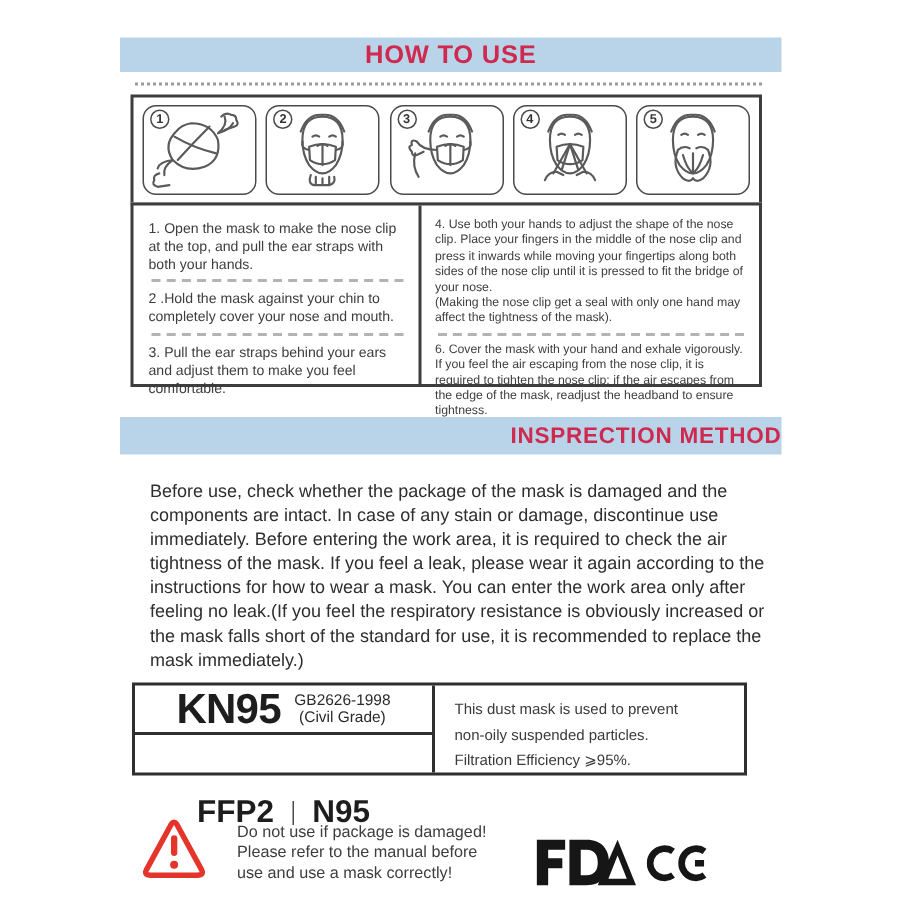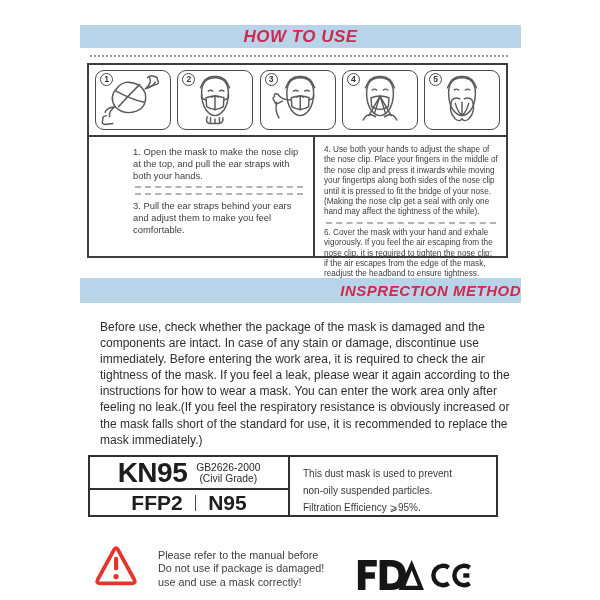--- a/index.html
+++ b/index.html
@@ -1,21 +1,21 @@
 <!DOCTYPE html>
 <html><head>
 <meta charset="utf-8">
 <style>
   * { margin:0; padding:0; box-sizing:border-box; }
   html,body { background:#fff; }
   body { font-family:"Liberation Sans", sans-serif; }
   #canvas { position:relative; width:600px; height:600px; background:#fff; overflow:hidden; }
 
   .band { position:absolute; left:80px; width:441px; background:#b9d4e8;
-          display:flex; align-items:center; justify-content:center;font-style:italic; }
+          display:flex; align-items:center; justify-content:center; }
   .band-title { color:#cf2950; font-weight:bold; letter-spacing:.5px; }
   #band-howto { top:25px; height:23px; }
   #band-howto .band-title { font-size:17px; }
   #band-inspection { top:278px; height:25px;justify-content:flex-end; }
   #band-inspection .band-title { font-size:15px; }
 
   #dotted-divider { position:absolute; left:90px; top:55px; width:418px; height:0;
                     border-top:2px dotted #9b9b9b; }
 
   #steps-panel { position:absolute; left:87px; top:63px; width:421px; height:74px;
@@ -24,36 +24,36 @@
   .step-card { position:relative; width:76px; height:60px; border:1.5px solid #4a4a4a;
                border-radius:9px; background:#fff; }
   .step-num { position:absolute; top:2px; left:4px; width:13px; height:13px;
               border:1.2px solid #4a4a4a; border-radius:50%; font-size:8.5px;
               line-height:11px; text-align:center; color:#333; font-weight:bold; }
   .step-card svg { position:absolute; left:0; top:0; width:100%; height:100%; }
 
   #instructions-panel { position:absolute; left:87px; top:135px; width:421px; height:123px;
                         border:2px solid #3d3d3d; background:#fff; display:flex; }
   #instructions-left { width:192px; border-right:2px solid #3d3d3d;
-                       padding:9px 8px 0 10px; font-size:9.4px; line-height:11.8px; color:#3d3d3d;margin-left:34px; }
+                       padding:9px 8px 0 10px; font-size:9.4px; line-height:11.8px; color:#3d3d3d; }
   #instructions-right { flex:1; padding:8px 8px 0 9px; font-size:8.2px; line-height:10.4px; color:#3d3d3d; }
   .dashed-divider { height:0; border-top:2px dashed #b3b3b3; margin:5px 2px; }
   #instructions-right .dashed-divider { margin:4px 2px; }
 
   #inspection-paragraph { position:absolute; left:100px; top:319px; width:412px;
                           font-size:12px; line-height:16.1px; color:#2e2e2e; }
 
   #rating-table { position:absolute; left:88px; top:455px; width:410px; height:62px;
                   border:2px solid #2f2f2f; display:flex; background:#fff; }
   #rating-left { width:200px; border-right:2px solid #2f2f2f; display:flex; flex-direction:column; }
   #rating-row-kn95 { height:33px; border-bottom:2px solid #2f2f2f; display:flex;
                      align-items:center; justify-content:center; }
   #kn95-label { font-size:28px; font-weight:bold; color:#1d1d1d; letter-spacing:-.5px; }
   #standard-stack { margin-left:9px; font-size:10.3px; line-height:11px; color:#2a2a2a; text-align:center; }
-  #rating-row-ffp2 { flex:1; display:flex; align-items:center; justify-content:center; gap:12px; }
+  #rating-row-ffp2 { flex:1; display:flex; align-items:center; justify-content:center; gap:12px;margin-top:40px; }
   .rating-big { font-size:21px; font-weight:bold; color:#1d1d1d; }
   #rating-vbar { width:1.5px; height:16px; background:#4a4a4a; }
   #rating-desc { flex:1; padding:8px 0 0 13px; font-size:10px; line-height:17px; color:#3a3a3a; }
 
   #warning-triangle { position:absolute; left:94px; top:542px; }
   #warning-text { position:absolute; left:158px; top:549px; font-size:10.8px;
                   line-height:13.4px; color:#3d3d3d; }
   #fda-logo { position:absolute; left:356px; top:557px; }
   #ce-logo  { position:absolute; left:431px; top:561px; }
 
@@ -137,43 +137,44 @@
       </svg>
       <div class="step-num">5</div>
     </div>
 
   </div>
 
   <div id="instructions-panel">
     <div id="instructions-left">
       <div>1. Open the mask to make the nose clip at the top, and pull the ear straps with both your hands.</div>
       <div class="dashed-divider"></div>
+      <div>2 .Hold the mask against your chin to completely cover your nose and mouth.</div>
       <div class="dashed-divider"></div>
       <div>3. Pull the ear straps behind your ears and adjust them to make you feel comfortable.</div>
     </div>
     <div id="instructions-right">
       <div>4. Use both your hands to adjust the shape of the nose clip. Place your fingers in the middle of the nose clip and press it inwards while moving your fingertips along both sides of the nose clip until it is pressed to fit the bridge of your nose.</div>
-      <div>(Making the nose clip get a seal with only one hand may affect the tightness of the while).</div>
+      <div>(Making the nose clip get a seal with only one hand may affect the tightness of the mask).</div>
       <div class="dashed-divider"></div>
       <div>6. Cover the mask with your hand and exhale vigorously. If you feel the air escaping from the nose clip, it is required to tighten the nose clip; if the air escapes from the edge of the mask, readjust the headband to ensure tightness.</div>
     </div>
   </div>
 
   <div class="band" id="band-inspection">
     <span class="band-title">INSPRECTION METHOD</span>
   </div>
 
   <div id="inspection-paragraph">Before use, check whether the package of the mask is damaged and the components are intact. In case of any stain or damage, discontinue use immediately. Before entering the work area, it is required to check the air tightness of the mask. If you feel a leak, please wear it again according to the instructions for how to wear a mask. You can enter the work area only after feeling no leak.(If you feel the respiratory resistance is obviously increased or the mask falls short of the standard for use, it is recommended to replace the mask immediately.)</div>
 
   <div id="rating-table">
     <div id="rating-left">
       <div id="rating-row-kn95">
         <span id="kn95-label">KN95</span>
         <span id="standard-stack">
-          <span style="display:block">GB2626-2000</span>
+          <span style="display:block">GB2626-1998</span>
           <span style="display:block">(Civil Grade)</span>
         </span>
       </div>
       <div id="rating-row-ffp2">
         <span class="rating-big">FFP2</span>
         <span id="rating-vbar"></span>
         <span class="rating-big">N95</span>
       </div>
     </div>
     <div id="rating-desc">
@@ -183,22 +184,22 @@
     </div>
   </div>
 
   <svg id="warning-triangle" width="44" height="48" viewBox="0 0 48 46">
     <path d="M22 5 Q24 2 26 5 L44 38 Q46 42 41 42 L7 42 Q2 42 4 38 Z" fill="none" stroke="#e5352b" stroke-width="4" stroke-linejoin="round"></path>
     <rect x="21.8" y="13" width="4.6" height="15" rx="2.3" fill="#e5352b"></rect>
     <circle cx="24.1" cy="34.5" r="2.9" fill="#e5352b"></circle>
   </svg>
 
   <div id="warning-text">
+    <span style="display:block">Do not use if package is damaged!</span>
     <span style="display:block">Please refer to the manual before</span>
-    <span style="display:block">Do not use if package is damaged!</span>
     <span style="display:block">use and use a mask correctly!</span>
   </div>
 
   <svg id="fda-logo" width="68" height="36" viewBox="0 0 72 36">
     <path d="M2 34 V2 H22 V9 H10 V15 H20 V22 H10 V34 Z" fill="#161616"></path>
     <path fill-rule="evenodd" d="M25 2 H37 C48 2 53 9 53 18 C53 27 48 34 37 34 H25 Z M33 9 V27 H37 C43 27 45 23 45 18 C45 13 43 9 37 9 Z" fill="#161616"></path>
     <path fill-rule="evenodd" d="M45 34 L59 2 L72 34 Z M59 13 L52.5 29.5 H65.5 Z" fill="#161616"></path>
   </svg>
 
   <svg id="ce-logo" width="42" height="29" viewBox="0 0 52 30">

